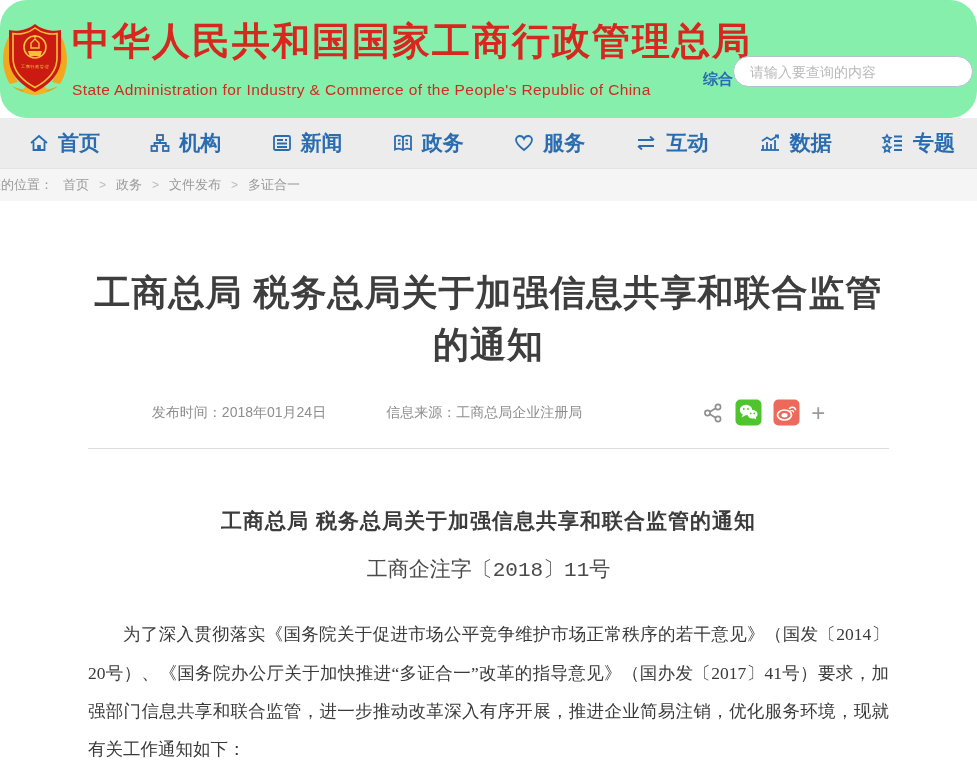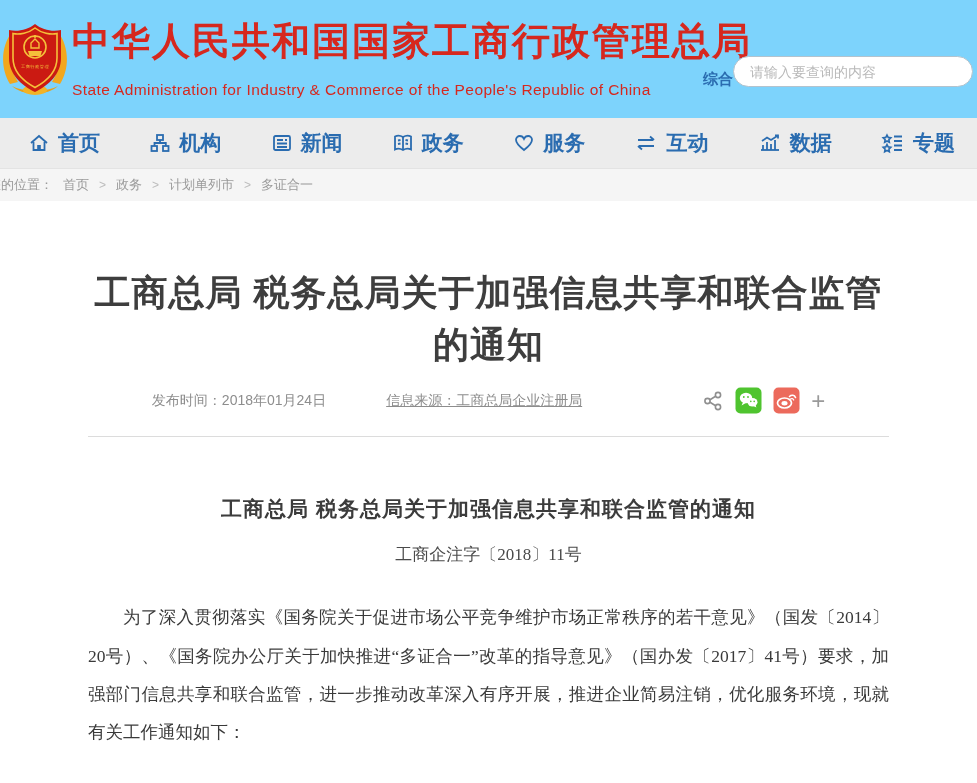--- a/index.html
+++ b/index.html
@@ -1,21 +1,21 @@
 <!DOCTYPE html>
 <html><head>
 <meta charset="utf-8">
 <style>
   * { margin:0; padding:0; box-sizing:border-box; }
   html,body { background:#fff; }
   body { font-family:"Liberation Sans","DejaVu Sans",sans-serif; }
   .page { position:relative; width:977px; height:783px; background:#fff; overflow:hidden; margin:0 auto; }
 
   
-  .header { position:relative; height:118px; background:#7dd3fc; }
+  .header { position:relative; height:118px; background:#86efac;border-radius:27px; }
   .emblem { position:absolute; left:2px; top:20px; width:66px; height:78px; }
   .brand { position:absolute; left:72px; top:22px; }
   .brand-title { font-size:38px; font-weight:bold; color:#d6281e; letter-spacing:2px; line-height:1.05; white-space:nowrap; }
   .brand-sub { font-size:15.5px; color:#d6281e; margin-top:19px; letter-spacing:0.4px; white-space:nowrap; }
 
   .quick-links { position:absolute; top:34px; right:56px; display:flex; gap:17px;margin-top:36px; }
   .quick-links a { font-size:15px; font-weight:bold; color:#2a6cb0; text-decoration:none; cursor:pointer; }
 
   .search-wrap { position:absolute; top:56px; right:4px; width:240px; height:31px; }
   .search-input { width:100%; height:100%; border:1px solid #b3c3ce; border-radius:16px; padding:11px 16px; font-size:14px; color:#444; outline:none; background:#fff; }
@@ -29,30 +29,30 @@
 
   
   .crumbbar { height:33px; background:#f5f5f5; border-top:1px solid #e3e3e3; display:flex; align-items:center; font-size:13px; color:#9a9a9a; overflow:hidden; }
   .crumbbar .inner { margin-left:-12px; display:flex; align-items:center; gap:10px; white-space:nowrap; }
   .crumbbar a { color:#9a9a9a; text-decoration:none; cursor:pointer; }
   .crumb-sep { color:#bcbcbc; font-size:12px; }
 
   
   .content { position:relative; padding:0 88px; }
   .art-title { margin-top:66px; text-align:center; font-size:36px; font-weight:bold; color:#3e3e3e; line-height:1.45; letter-spacing:1px; max-width:790px; margin-left:auto; margin-right:auto; }
-  .meta-row { margin-top:16px; display:flex; align-items:center; justify-content:center; font-size:14px; color:#8d8d8d; }
+  .meta-row { margin-top:28px; display:flex; align-items:center; justify-content:center; font-size:14px; color:#8d8d8d; }
   .meta-item { white-space:nowrap; }
-  .meta-src { margin-left:60px;text-decoration:underline; }
+  .meta-src { margin-left:60px; }
   .share-row { margin-left:120px; display:flex; align-items:center; gap:11px; }
   .share-btn { cursor:pointer; display:flex; align-items:center; justify-content:center; }
   .share-plus { font-size:24px; color:#9a9a9a; line-height:1; font-weight:normal; cursor:pointer; }
   .meta-divider { margin:22px auto 0 auto; border-bottom:1px solid #dcdcdc; width:100%; }
 
   .doc-head { margin-top:58px; text-align:center; font-size:21px; font-weight:bold; color:#3c3c3c; letter-spacing:1px; }
-  .doc-number { margin-top:20px; text-align:center; font-size:17px; color:#4a4a4a; font-family:Liberation Serif, serif; }
+  .doc-number { margin-top:20px; text-align:center; font-size:21px; color:#4a4a4a; font-family:Liberation Mono, monospace; }
   .doc-body { margin-top:32px; font-family:"Liberation Serif","DejaVu Serif",serif; font-size:17.5px; color:#3a3a3a; line-height:2.18; text-align:justify; }
   .doc-body p.indent { text-indent:2em; }
 </style>
 </head>
 <body>
 
 <div class="page">
 
   <div class="header">
 
@@ -180,21 +180,21 @@
     </div>
   </div>
 
   <div class="crumbbar">
     <div class="inner">
       <span>您的位置：</span>
       <a>首页</a>
       <span class="crumb-sep">&gt;</span>
       <a>政务</a>
       <span class="crumb-sep">&gt;</span>
-      <a>计划单列市</a>
+      <a>文件发布</a>
       <span class="crumb-sep">&gt;</span>
       <a>多证合一</a>
     </div>
   </div>
 
   <div class="content">
 
     <h1 class="art-title">工商总局 税务总局关于加强信息共享和联合监管的通知</h1>
 
     <div class="meta-row">

